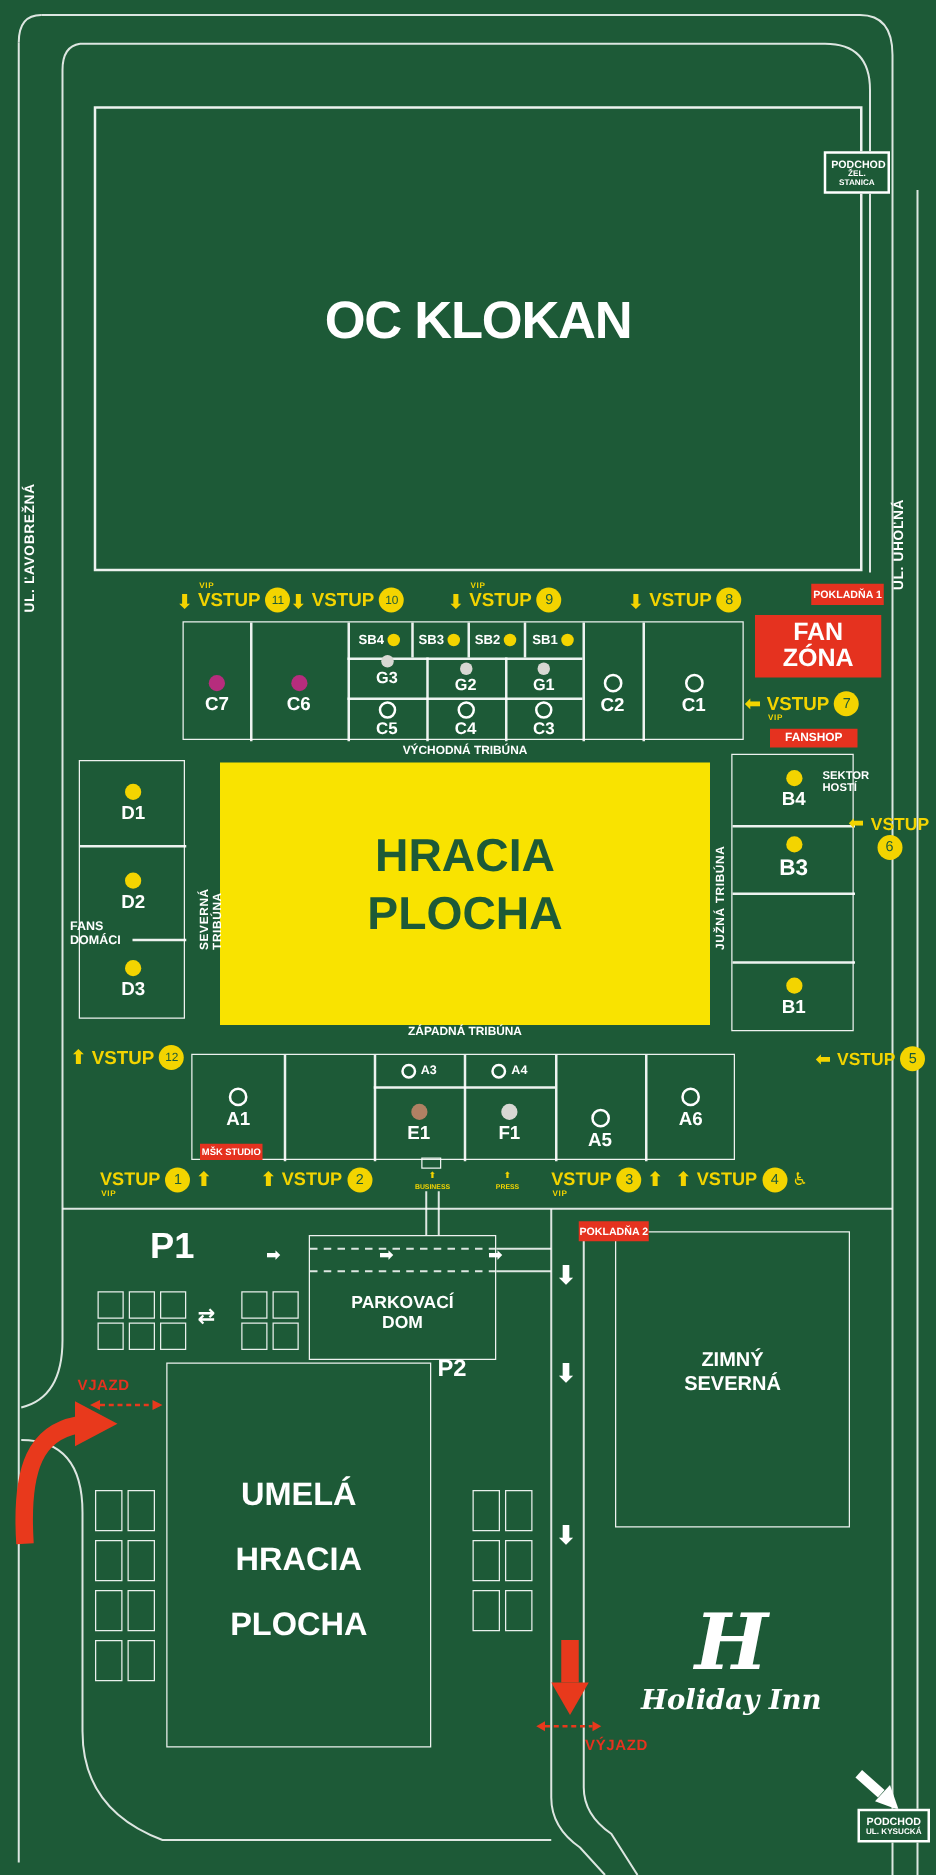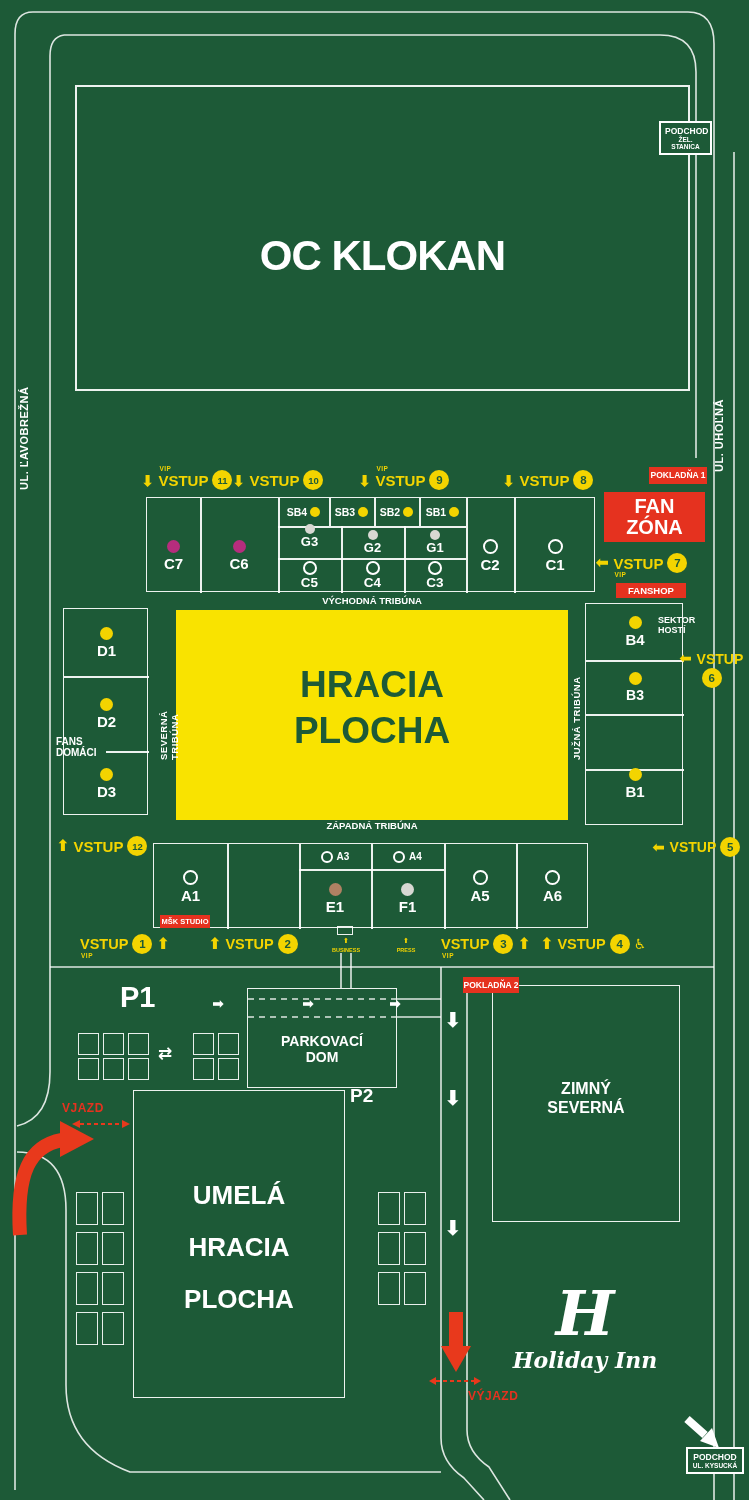--- a/index.html
+++ b/index.html
@@ -17,21 +17,21 @@
   .hline{position:absolute;height:1.6px;background:rgba(255,255,255,.92);}
   .cell{position:absolute;display:flex;flex-direction:column;align-items:center;
         justify-content:center;color:#fff;font-weight:bold;}
   .cell.row{flex-direction:row;}
   .dot{border-radius:50%;flex:none;}
   .ring{border-radius:50%;border:2px solid #fff;background:transparent;flex:none;box-sizing:border-box;}
   .clab{margin-top:2px;}
   .redtag{position:absolute;background:#e5321f;color:#fff;font-weight:bold;display:flex;
           align-items:center;justify-content:center;text-align:center;z-index:4;line-height:1.05;}
   .num{border-radius:50%;background:#f3d400;color:#1d5a37;display:flex;align-items:center;
-       justify-content:center;font-weight:bold;width:20px;height:20px;font-size:11.5px;flex:none;}
+       justify-content:center;font-weight:normal;width:20px;height:20px;font-size:11.5px;flex:none;}
   .num.n2{font-size:9.5px;}
   .gate{position:absolute;display:flex;align-items:center;gap:4px;color:#f3d400;
         font-weight:bold;z-index:4;font-size:15px;}
   .gw{position:relative;line-height:1;}
   .vipt{position:absolute;top:-7px;left:1px;font-size:6.5px;letter-spacing:.5px;}
   .vipb{position:absolute;bottom:-8px;left:1px;font-size:6.5px;letter-spacing:.5px;}
   .ar{font-family:"DejaVu Sans",sans-serif;font-weight:bold;display:inline-block;line-height:1;flex:none;}
   .ar.down{transform:rotate(180deg);}
   .ar.left{transform:rotate(-90deg);}
   .ar.right{transform:rotate(90deg);}
@@ -89,21 +89,21 @@
   </svg>
 
   <div class="vert" style="left:18px;top:372px;height:118px;font-size:11px">UL. ĽAVOBREŽNÁ</div>
   <div class="vert" style="left:713px;top:388px;height:84px;font-size:11px">UL. UHOĽNÁ</div>
 
   <div class="pbox" style="left:659px;top:121px;width:53px">
     <div style="font-size:8.5px">PODCHOD</div>
     <div style="font-size:6.5px">ŽEL. STANICA</div>
   </div>
 
-  <div class="outline" style="left:75px;top:85px;width:615px;height:306px;border-width:2px">
+  <div class="outline" style="left:75px;top:85px;width:615px;height:372px;border-width:2px">
     <div class="t c" style="left:0;top:146px;width:100%;font-size:42px;letter-spacing:-1px">OC KLOKAN</div>
   </div>
 
   <div class="gate" style="left:141px;top:470px">
     <span class="ar down" style="font-size:16px">⬆</span>
     <span class="gw"><span class="vipt">VIP</span><span>VSTUP</span></span>
     <span class="num n2">11</span>
   </div>
   <div class="gate" style="left:232px;top:470px">
     <span class="ar down" style="font-size:16px">⬆</span>
@@ -236,23 +236,23 @@
   <div class="outline" style="left:585px;top:603px;width:98px;height:222px">
     <div class="hline" style="left:0;top:56px;width:98px"></div>
     <div class="hline" style="left:0;top:110px;width:98px"></div>
     <div class="hline" style="left:0;top:165px;width:98px"></div>
     <div class="cell" style="left:0;top:0;width:98px;height:56px">
       <span class="dot" style="width:13px;height:13px;background:#f3d400"></span>
       <span class="clab" style="font-size:15px">B4</span>
     </div>
     <div class="cell" style="left:0;top:56px;width:98px;height:54px">
       <span class="dot" style="width:13px;height:13px;background:#f3d400"></span>
-      <span class="clab" style="font-size:14px">B3</span>
-    </div>
-    <div class="cell" style="left:0;top:151px;width:98px;height:57px">
+      <span class="clab" style="font-size:18px">B3</span>
+    </div>
+    <div class="cell" style="left:0;top:165px;width:98px;height:57px">
       <span class="dot" style="width:13px;height:13px;background:#f3d400"></span>
       <span class="clab" style="font-size:15px">B1</span>
     </div>
   </div>
   <div class="t" style="left:658px;top:616px;font-size:9px;z-index:4">
     <div>SEKTOR</div>
       <div>HOSTÍ</div>
   </div>
   <div class="gate" style="left:680px;top:651px;flex-direction:column;gap:2px;font-size:14px">
     <span style="display:flex;align-items:center;gap:4px">
@@ -295,21 +295,21 @@
       <span style="font-size:10px">A4</span>
     </div>
     <div class="cell" style="left:145px;top:25px;width:72px;height:60px">
       <span class="dot" style="width:13px;height:13px;background:#b08163"></span>
       <span class="clab" style="font-size:15px">E1</span>
     </div>
     <div class="cell" style="left:217px;top:25px;width:73px;height:60px">
       <span class="dot" style="width:13px;height:13px;background:#d8d8d3"></span>
       <span class="clab" style="font-size:15px">F1</span>
     </div>
-    <div class="cell" style="left:290px;top:0;width:72px;height:85px">
+    <div class="cell" style="left:290px;top:17px;width:72px;height:85px">
       <span class="ring" style="width:15px;height:15px"></span>
       <span class="clab" style="font-size:15px">A5</span>
     </div>
     <div class="cell" style="left:362px;top:0;width:73px;height:85px">
       <span class="ring" style="width:15px;height:15px"></span>
       <span class="clab" style="font-size:15px">A6</span>
     </div>
   </div>
   <div class="outline" style="left:337px;top:926px;width:16px;height:9px;border-width:1.2px"></div>
 

